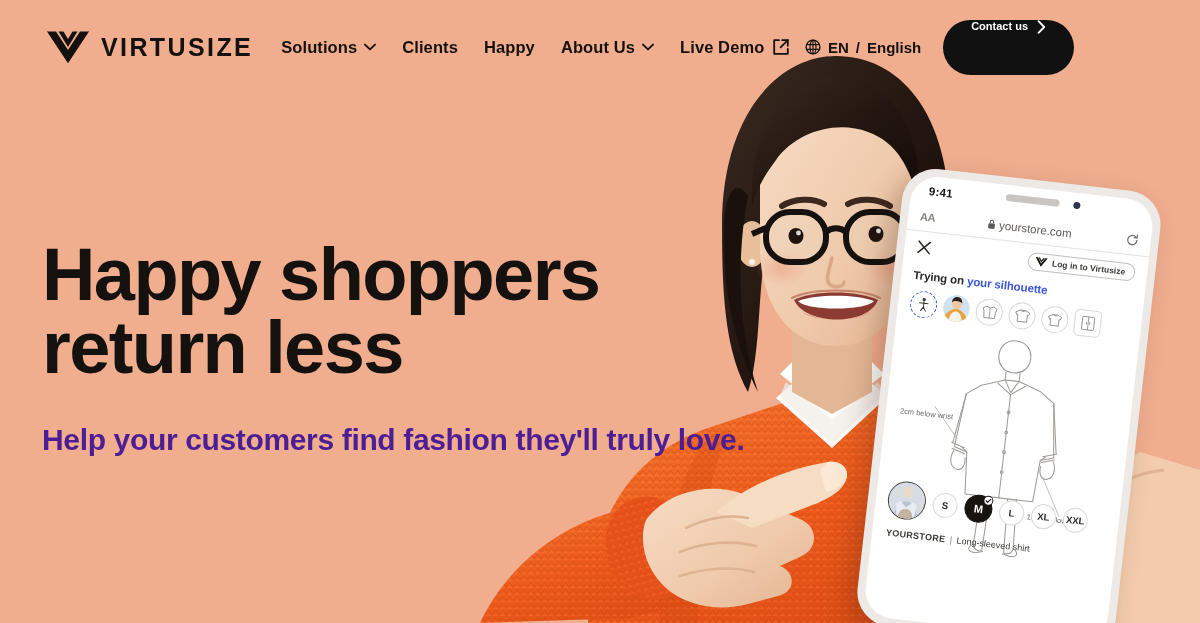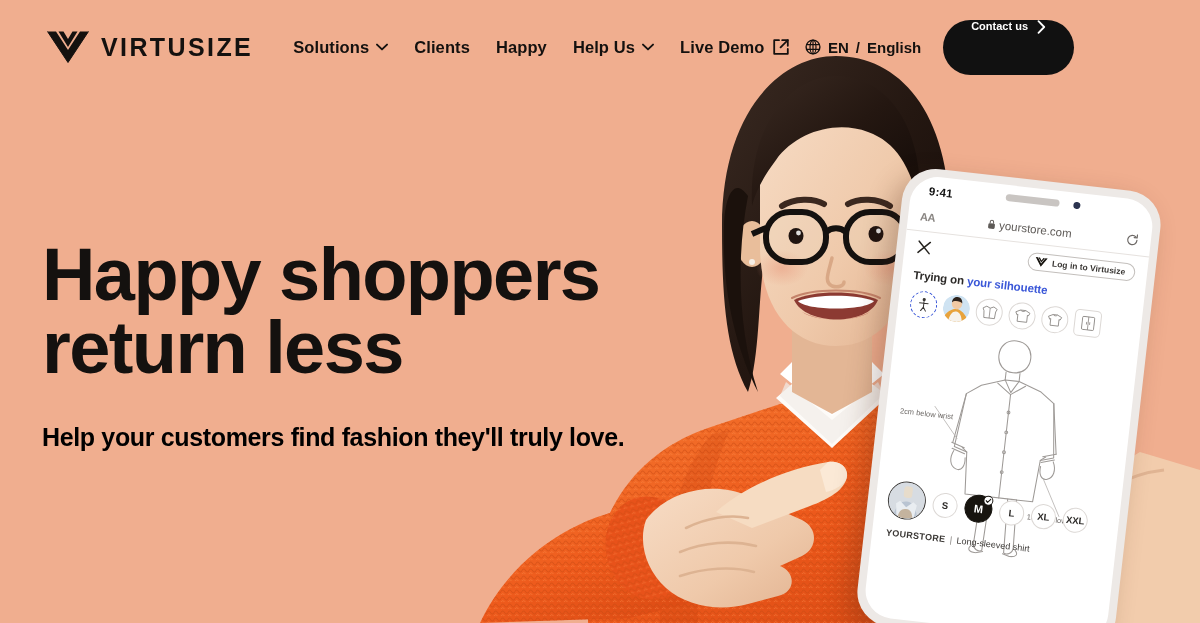--- a/index.html
+++ b/index.html
@@ -48,21 +48,21 @@
     font-size: 25px;
     font-weight: 700;
     letter-spacing: 2.4px;
     color: #14110F;
   }
 
   .nav-links {
     display: flex;
     align-items: center;
     gap: 26px;
-    margin-left: 30px;
+    margin-left: 18px;
   }
   .nav-item {
     display: flex;
     align-items: center;
     gap: 7px;
     font-size: 16.5px;
     font-weight: 700;
     color: #14110F;
     cursor: pointer;
     letter-spacing: 0.1px;
@@ -116,24 +116,24 @@
   .headline {
     font-size: 74px;
     line-height: 0.99;
     font-weight: 700;
     letter-spacing: -1.6px;
     color: #14110F;
     white-space: pre-line;
   }
   .subhead {
     margin-top: 38px;
-    font-size: 25px;
+    font-size: 30px;
     font-weight: 700;
     letter-spacing: -0.35px;
-    color: #000000;
+    color: #4c1d95;
   }
 
   
   .scene {
     position: absolute;
     right: 0; bottom: 0;
     width: 720px;
     height: 623px;
     z-index: 20;
   }
@@ -649,21 +649,21 @@
           <path d="M1 1.6 L6 6.4 L11 1.6" stroke="#14110F" stroke-width="1.9" fill="none" stroke-linecap="round" stroke-linejoin="round"></path>
         </svg>
       </div>
       <div class="nav-item">
         <span>Clients</span>
       </div>
       <div class="nav-item">
         <span>Happy</span>
       </div>
       <div class="nav-item">
-        <span>Help Us</span>
+        <span>About Us</span>
         <svg class="chev-down" viewBox="0 0 12 8" aria-hidden="true">
           <path d="M1 1.6 L6 6.4 L11 1.6" stroke="#14110F" stroke-width="1.9" fill="none" stroke-linecap="round" stroke-linejoin="round"></path>
         </svg>
       </div>
       <div class="nav-item">
         <span>Live Demo</span>
         <svg class="ext-link" viewBox="0 0 16 16" aria-hidden="true">
           <path d="M6 1.2 H1.2 V14.8 H14.8 V10" stroke="#14110F" stroke-width="1.8" fill="none" stroke-linecap="round" stroke-linejoin="round"></path>
           <path d="M9.2 1.2 H14.8 V6.8" stroke="#14110F" stroke-width="1.8" fill="none" stroke-linecap="round" stroke-linejoin="round"></path>
           <path d="M14.8 1.2 L7.6 8.4" stroke="#14110F" stroke-width="1.8" fill="none" stroke-linecap="round"></path>

